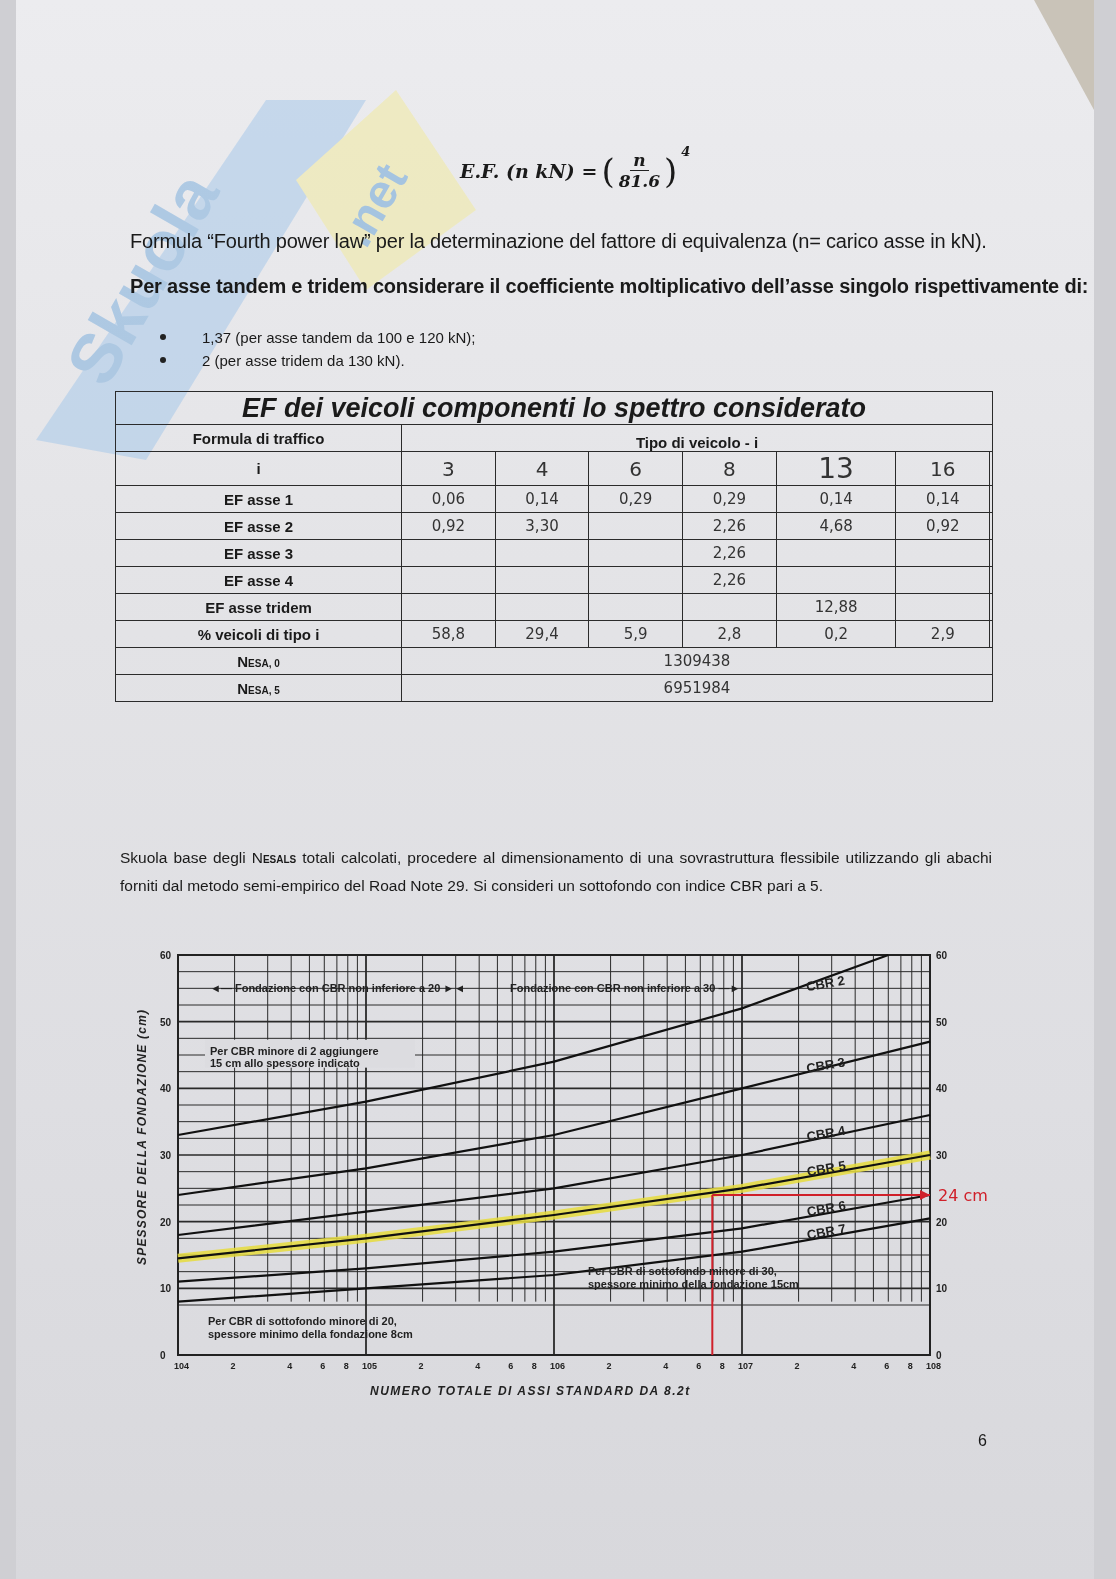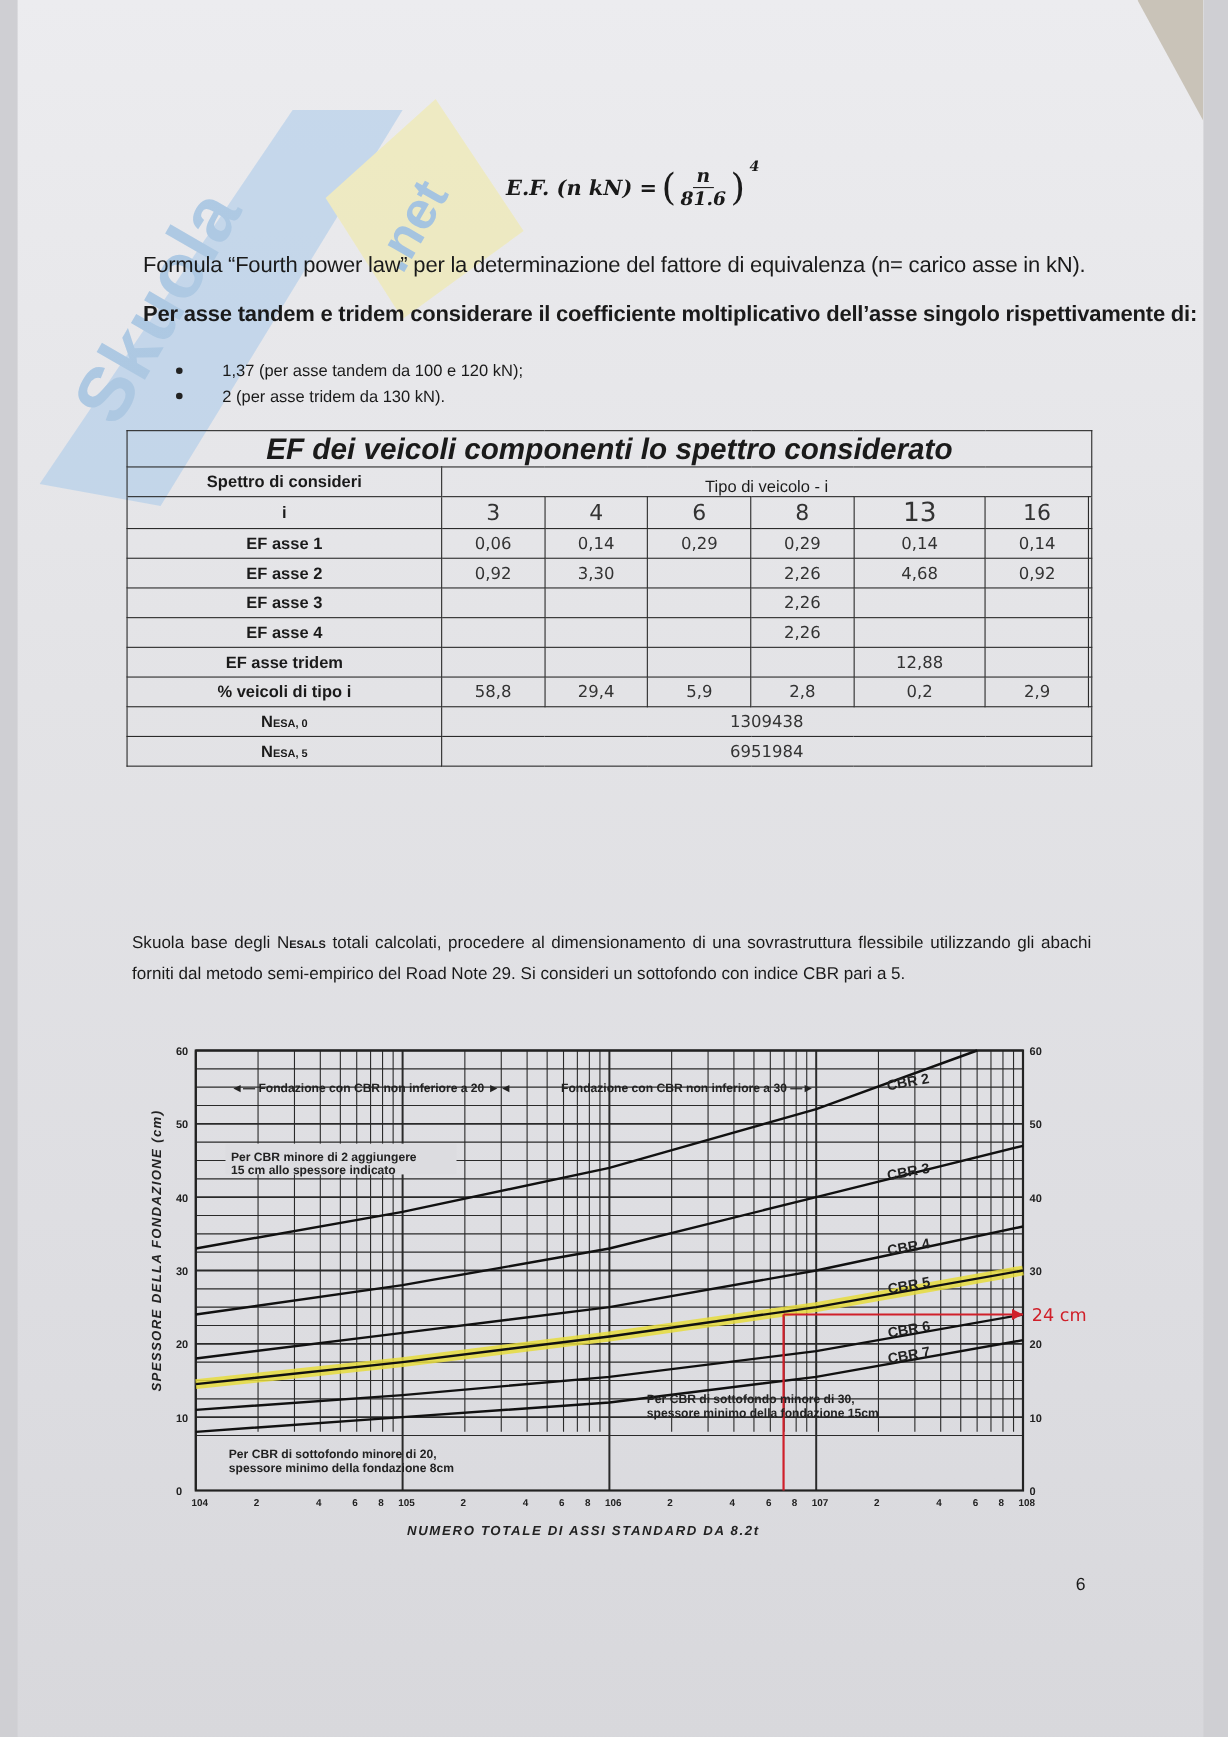--- a/index.html
+++ b/index.html
@@ -86,30 +86,30 @@
       <span>2 (per asse tridem da 130 kN).</span>
     </div>
 </div>
 
 <table class="ef">
   <tbody>
       <tr>
         <td class="title" colspan="8">EF dei veicoli componenti lo spettro considerato</td>
       </tr>
   <tr>
-    <td class="lbl" style="border-bottom:none;">Spettro di consideri</td>
-    <td colspan="7" style="font-weight:normal; vertical-align:bottom; border-bottom:none;margin-top:21px;">Tipo di veicolo - i</td>
+    <td class="lbl" style="border-bottom:none;">Formula di traffico</td>
+    <td colspan="7" style="font-weight:bold; vertical-align:bottom; border-bottom:none;margin-top:21px;">Tipo di veicolo - i</td>
   </tr>
   <tr>
     <td class="lbl">i</td>
     <td class="hw" style="font-size:20px;">3</td>
     <td class="hw" style="font-size:20px;">4</td>
     <td class="hw" style="font-size:20px;">6</td>
     <td class="hw" style="font-size:20px;">8</td>
-    <td class="hw" style="font-size:24px;text-align:center;">13</td>
+    <td class="hw" style="font-size:28px;text-align:center;">13</td>
     <td class="hw" style="font-size:20px;">16</td>
     <td class="hw"></td>
   </tr>
   <tr>
     <td class="lbl">EF asse 1</td>
     <td class="hw">0,06</td>
         <td class="hw">0,14</td>
         <td class="hw">0,29</td>
         <td class="hw">0,29</td>
         <td class="hw">0,14</td>

